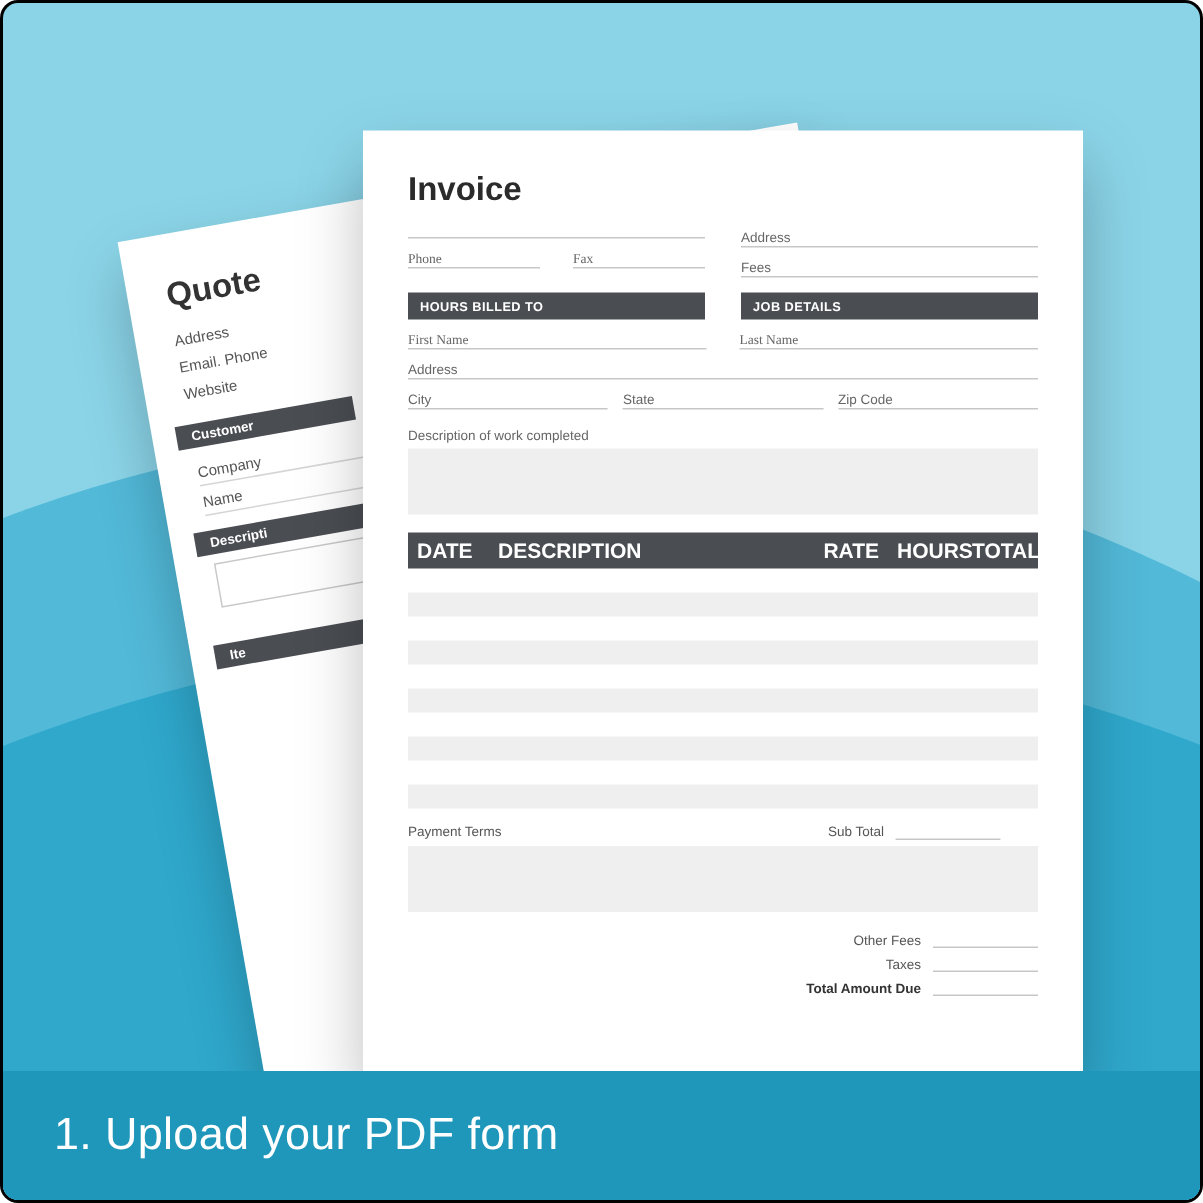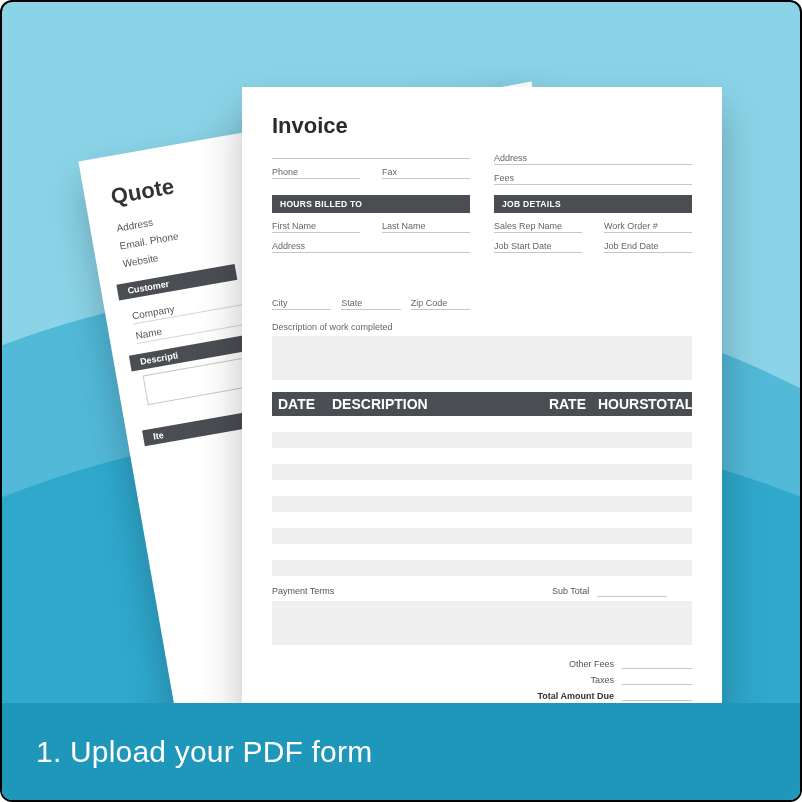--- a/index.html
+++ b/index.html
@@ -27,21 +27,21 @@
     left: -650px; top: 280px;
   }
   .wave2 {
     width: 2200px; height: 2200px;
     background: #2fa8cc;
     left: -700px; top: 420px;
   }
   .caption-bar {
     position: absolute;
     left: 0; right: 0; bottom: 0;
-    height: 97px;
+    height: 86px;
     background: #1f97ba;
     display: flex; align-items: center;
     padding-left: 34px;
   }
   .caption-bar span {
     color: #fff;
     font-size: 30px;
     font-weight: 400;
     letter-spacing: .2px;
   }
@@ -81,23 +81,23 @@
   .page.front .inner { padding: 26px 30px 20px; color:#555; font-size: 9px; }
   .inv-title { font-size: 22px; font-weight: 700; color:#2b2b2b; margin-bottom: 6px;}
   .row { display: flex; gap: 24px; }
   .col { flex: 1; }
   .fld { border-bottom: 1px solid #c7c7c7; padding: 8px 0 1px; font-size: 9px; color:#666; }
   .band {
     background: #4a4e53; color:#fff;
     font-size: 8.5px; font-weight: 700; letter-spacing:.3px;
     padding: 4px 8px; margin-top: 10px;
   }
-  .two { display:flex; gap: 22px; }
+  .two { display:flex; gap: 22px; font-family: Liberation Serif, serif; }
   .two > div { flex:1; }
-  .three { display:flex; gap: 10px; margin-top: 37px; }
+  .three { display:flex; gap: 10px; }
   .three > div { flex:1; }
   .desc-label { margin-top: 12px; font-size: 9px; color:#666;}
   .desc-box { margin-top:4px; background:#efefef; height: 44px; }
   .grid-head {
     display:flex; background:#4a4e53; color:#fff;
     font-size: 14px; font-weight:700; margin-top: 12px;
   }
   .grid-head > div { padding: 4px 6px; }
   .gh-date { width: 54px; }
   .gh-desc { flex: 1; }
@@ -172,30 +172,20 @@
               <div class="fld">First Name</div>
               <div class="fld">Last Name</div>
             </div>
             <div class="fld">Address</div>
             <div class="three">
               <div class="fld">City</div>
               <div class="fld">State</div>
               <div class="fld">Zip Code</div>
             </div>
           </div>
-          <div class="col">
-            <div class="two">
-              <div class="fld">Sales Rep Name</div>
-              <div class="fld">Work Order #</div>
-            </div>
-            <div class="two">
-              <div class="fld">Job Start Date</div>
-              <div class="fld">Job End Date</div>
-            </div>
-          </div>
         </div>
 
         <div class="desc-label">Description of work completed</div>
         <div class="desc-box"></div>
 
         <div class="grid-head">
           <div class="gh-date">DATE</div>
           <div class="gh-desc">DESCRIPTION</div>
           <div class="gh-rate">RATE</div>
           <div class="gh-hours">HOURS</div>

